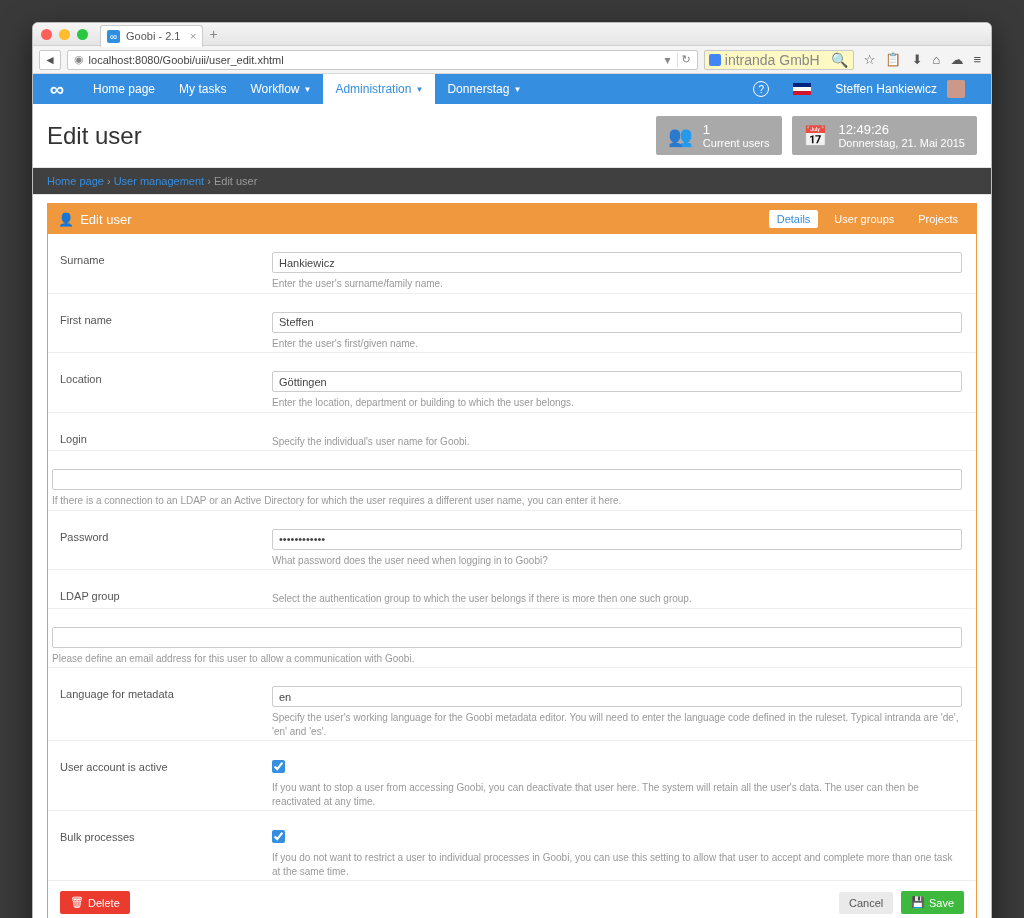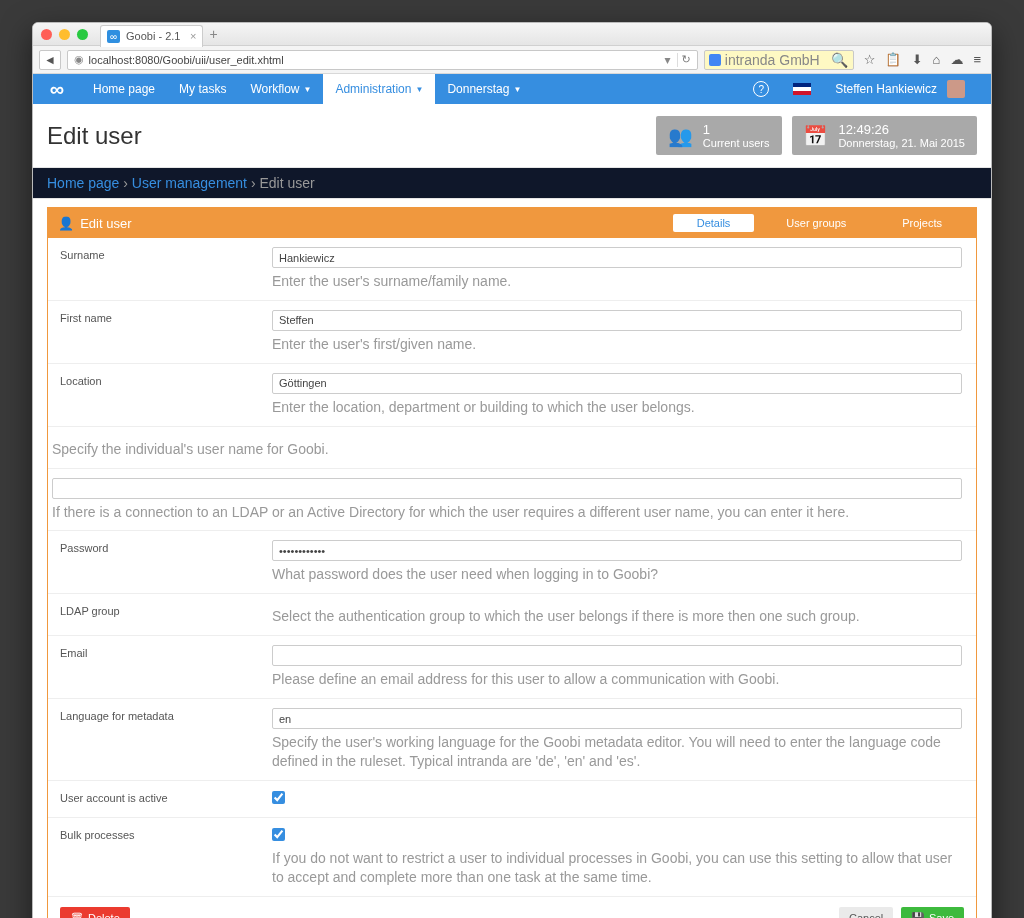--- a/index.html
+++ b/index.html
@@ -31,38 +31,38 @@
   .helpicon { width:16px; height:16px; border-radius:50%; border:1.5px solid #fff; display:flex; align-items:center; justify-content:center; font-size:10px; }
   .flag { width:18px; height:12px; background:linear-gradient(#00247d 33%, #fff 33%, #fff 66%, #cf142b 66%); position:relative; }
   .avatar { width:18px; height:18px; background:#c98; border-radius:2px; margin-left:6px; }
   
   .pagehead { display:flex; align-items:center; padding:12px 14px; gap:10px; }
   .pagehead h1 { font-size:24px; font-weight:400; color:#333; flex:1; }
   .infocard { display:flex; align-items:center; background:#a9a9a9; color:#fff; padding:6px 12px; gap:10px; font-size:11px; border-radius:2px; }
   .infocard .big { font-size:13px; }
   .infocard .icon { font-size:20px; opacity:.9; }
   
-  .breadcrumb { background:#0f172a; border:1px solid #e5e5e5; border-left:none; border-right:none; padding:7px 14px; font-size:14px; color:#999; }
+  .breadcrumb { background:#404040; border:1px solid #e5e5e5; border-left:none; border-right:none; padding:7px 14px; font-size:11px; color:#999; }
   .breadcrumb a { color:#368ee0; text-decoration:none; }
   
   .panel { margin:8px 14px 14px; border:1px solid #f0983e; }
   .panelhead { background:#f0983e; color:#fff; display:flex; align-items:center; padding:6px 10px; font-size:13px; }
   .panelhead .title { display:flex; align-items:center; gap:6px; }
   .paneltabs { margin-left:auto; display:flex; gap:8px; font-size:11px; }
-  .paneltabs span { background:transparent; color:#fff; padding:3px 24px; border-radius:2px; cursor:pointer; }
+  .paneltabs span { background:transparent; color:#fff; padding:3px 8px; border-radius:2px; cursor:pointer; }
   .paneltabs span.active { background:#fff; color:#368ee0; }
   
   .form { background:#fff; }
-  .row { display:flex; border-bottom:1px solid #eee; padding:7px 0; }
+  .row { display:flex; border-bottom:1px solid #eee; padding:0 0;margin-top:16px; }
   .row:last-of-type { border-bottom:none; }
   .lbl { width:220px; padding:4px 8px 4px 12px; font-size:11px; color:#555; }
   .ctrl { flex:1; padding:2px 14px 2px 4px; }
   .ctrl input[type=text], .ctrl input[type=password], .ctrl select { width:100%; height:21px; border:1px solid #ccc; border-radius:2px; padding:0 6px; font-size:11px; color:#444; }
   .ctrl input[type=checkbox] { accent-color:#368ee0; }
-  .help { font-size:14px; color:#999; margin-top:4px; line-height:1.35; }
+  .help { font-size:10px; color:#999; margin-top:4px; line-height:1.35; }
   
   .actions { display:flex; padding:10px 12px; align-items:center; }
   .btn { border:none; border-radius:2px; padding:5px 10px; font-size:11px; cursor:pointer; display:flex; align-items:center; gap:4px; }
   .btn-del { background:#eb3b2f; color:#fff; }
   .btn-cancel { background:#eaeaea; color:#555; }
   .btn-save { background:#3dba3d; color:#fff; margin-left:8px; }
   .actions .spacer { flex:1; }
 </style>
 </head>
 <body>
@@ -198,20 +198,21 @@
         </div>
       </div>
       <div class="row">
         <div class="lbl">Location</div>
         <div class="ctrl">
           <input type="text" value="Göttingen" style="">
           <div class="help">Enter the location, department or building to which the user belongs.</div>
         </div>
       </div>
       <div class="row">
+        <div class="lbl">Login</div>
         <div class="ctrl">
           <div class="help">Specify the individual's user name for Goobi.</div>
         </div>
       </div>
       <div class="row">
         <div class="ctrl">
           <input type="text" value="" style="">
           <div class="help">If there is a connection to an LDAP or an Active Directory for which the user requires a different user name, you can enter it here.</div>
         </div>
       </div>
@@ -222,37 +223,37 @@
           <div class="help">What password does the user need when logging in to Goobi?</div>
         </div>
       </div>
       <div class="row">
         <div class="lbl">LDAP group</div>
         <div class="ctrl">
           <div class="help">Select the authentication group to which the user belongs if there is more then one such group.</div>
         </div>
       </div>
       <div class="row">
-        <div class="lbl">Email</div>
         <div class="ctrl">
           <input type="text" value="" style="">
           <div class="help">Please define an email address for this user to allow a communication with Goobi.</div>
         </div>
       </div>
       <div class="row">
         <div class="lbl">Language for metadata</div>
         <div class="ctrl">
           <input type="text" value="en" style="">
           <div class="help">Specify the user's working language for the Goobi metadata editor. You will need to enter the language code defined in the ruleset. Typical intranda are 'de', 'en' and 'es'.</div>
         </div>
       </div>
       <div class="row">
         <div class="lbl">User account is active</div>
         <div class="ctrl">
           <input type="checkbox" checked="" style="">
+          <div class="help">If you want to stop a user from accessing Goobi, you can deactivate that user here. The system will retain all the user's data. The user can then be reactivated at any time.</div>
         </div>
       </div>
       <div class="row">
         <div class="lbl">Bulk processes</div>
         <div class="ctrl">
           <input type="checkbox" checked="" style="">
           <div class="help">If you do not want to restrict a user to individual processes in Goobi, you can use this setting to allow that user to accept and complete more than one task at the same time.</div>
         </div>
       </div>
 

